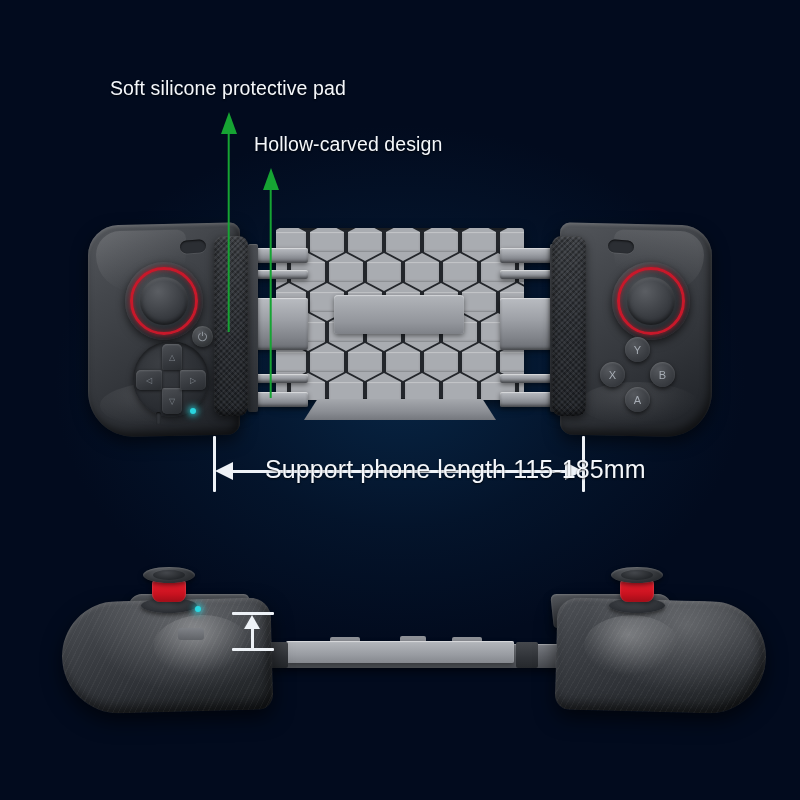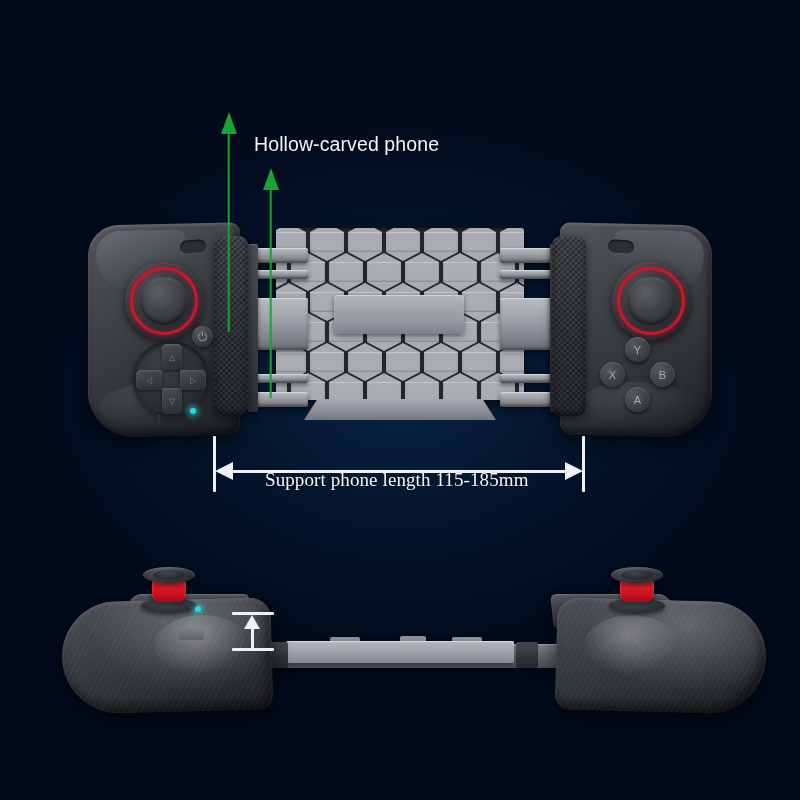--- a/index.html
+++ b/index.html
@@ -38,21 +38,21 @@
   .anno {
     position: absolute;
     color: #f4f7fb;
     font-size: 19px;
     letter-spacing: .1px;
     white-space: nowrap;
     text-shadow: 0 1px 2px rgba(0,0,0,.75);
   }
   #label-pad  { left: 110px; top: 77px;  font-size: 19.5px; }
   #label-holl { left: 254px; top: 133px; font-size: 19.5px; }
-  #label-len  { left: 265px; top: 469px; font-size: 19px; font-family: Liberation Serif, serif; }
+  #label-len  { left: 265px; top: 455px; font-size: 25px; }
   #label-thick{ left: 270px; top: 618px; font-size: 19px; }
 
   
   .garrow { position: absolute; }
   .garrow .shaft {
     position: absolute;
     left: 50%;
     transform: translateX(-50%);
     width: 2.6px;
     background: #16a433;
@@ -717,15 +717,16 @@
     <div class="dhead" id="dhead-r"></div>
   </div>
 
   <div id="dim-thick">
     <div class="tcap" id="tcap-top"></div>
     <div class="tcap" id="tcap-bot"></div>
     <div id="tshaft"></div>
     <div id="thead"></div>
   </div>
 
-  <div class="anno" id="label-holl">Hollow-carved phone</div>
+  <div class="anno" id="label-pad">Soft silicone protective pad</div>
+  <div class="anno" id="label-holl">Hollow-carved design</div>
   <div class="anno" id="label-len">Support phone length 115-185mm</div>
 </div>
 
 </body></html>

